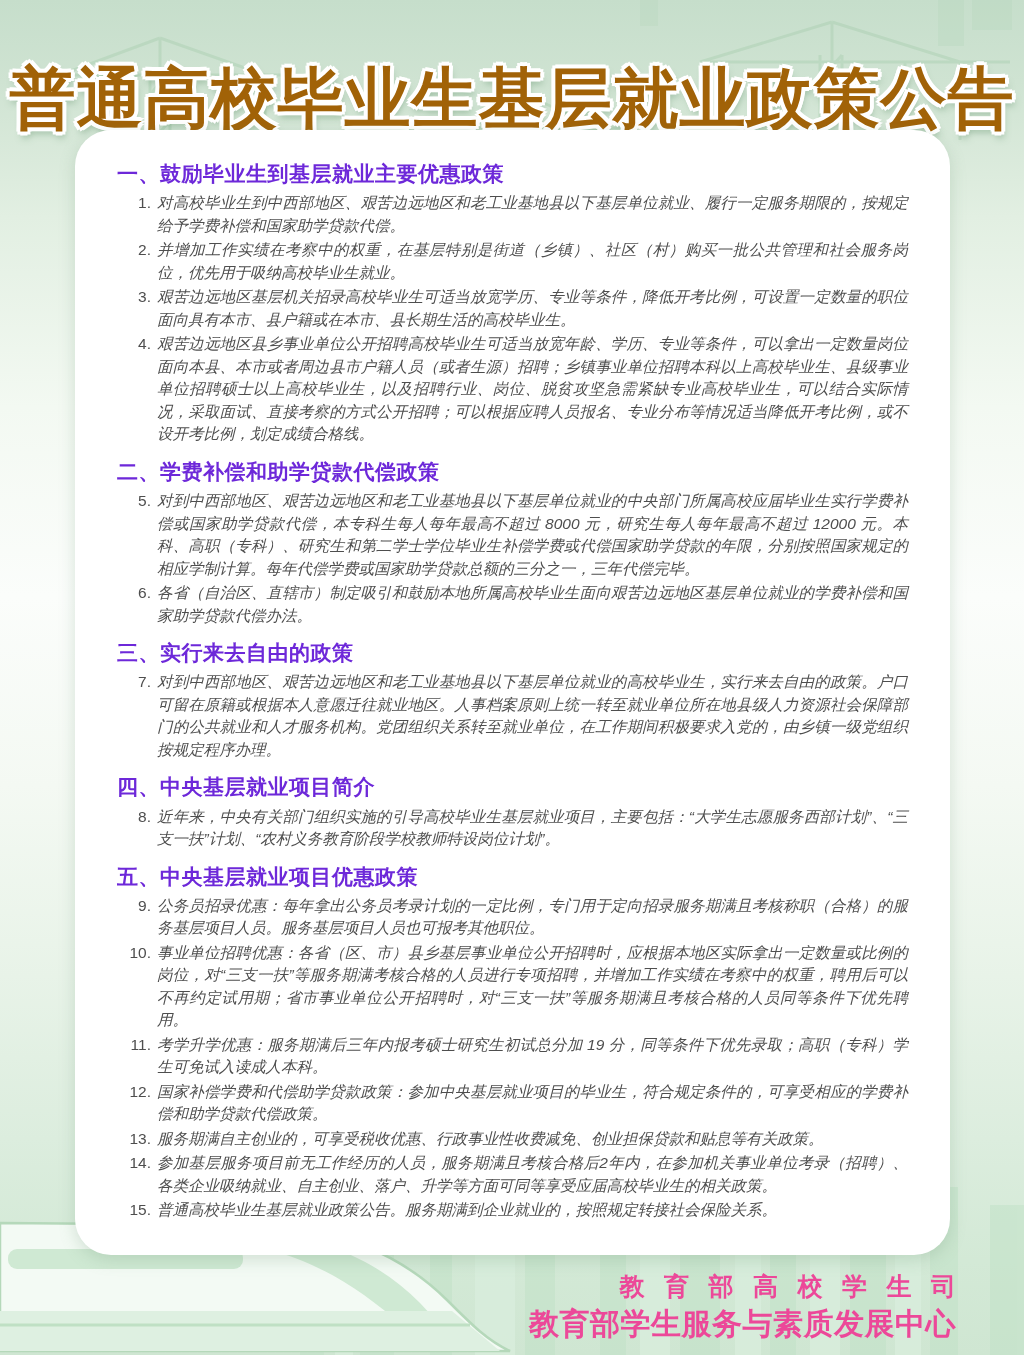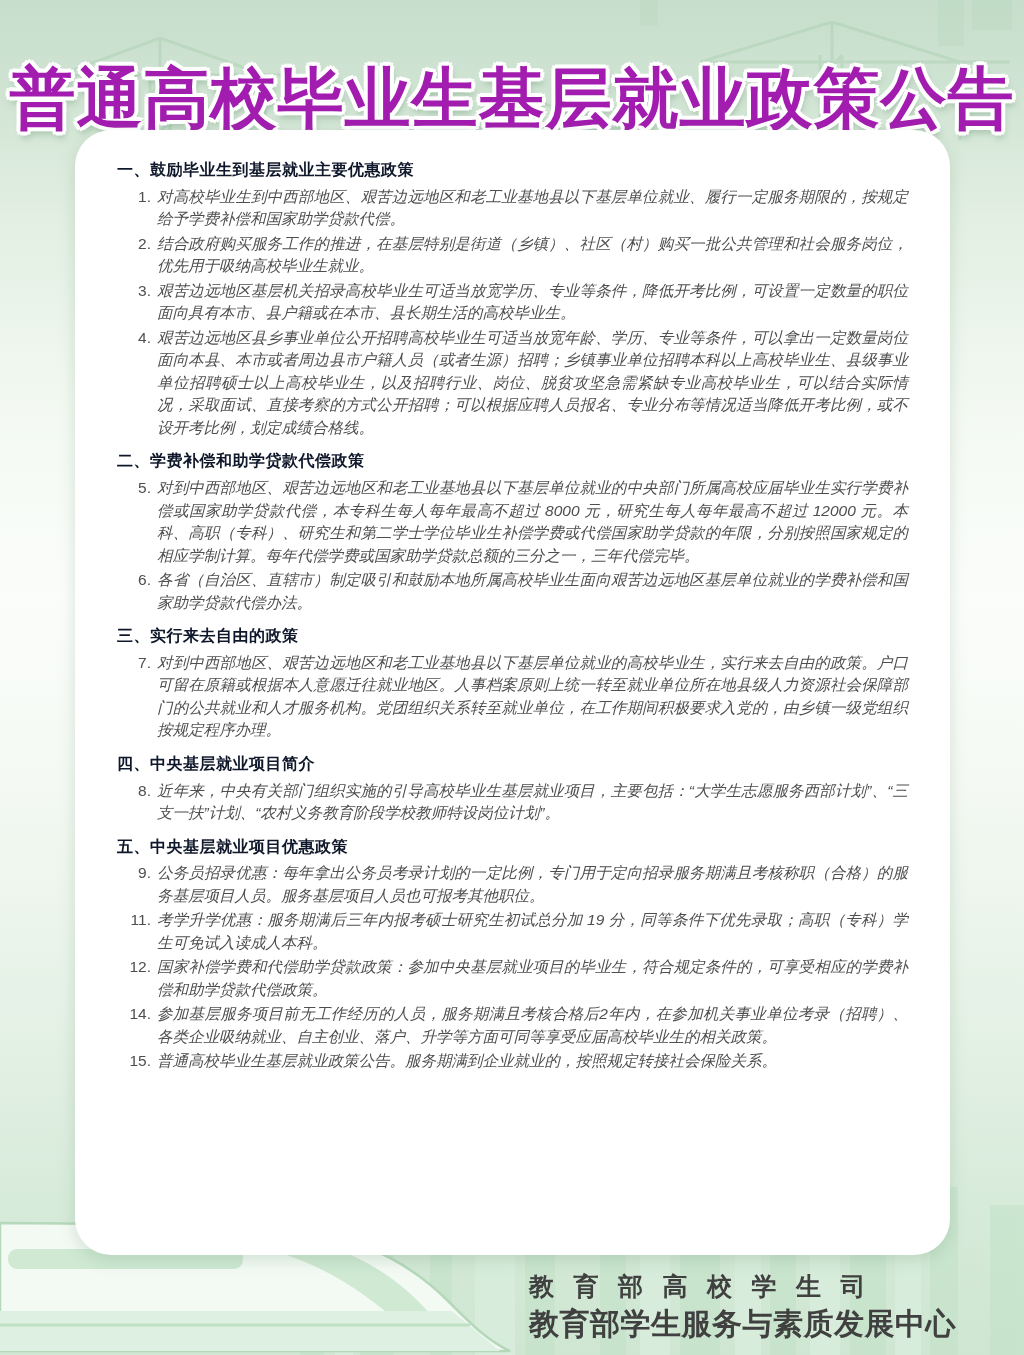--- a/index.html
+++ b/index.html
@@ -11,48 +11,48 @@
       #fbfdfb 44%, #f4f9f3 58%, #e8f3e8 72%, #dcedde 84%,
       #d3e9d6 93%, #cfe6d2 100%);
   }
   .decor { position:absolute; pointer-events:none; }
   .cranes { top:0; left:0; z-index:0; }
   .bottom-decor { bottom:0; left:0; z-index:1; }
 
   .page-title {
     position:absolute; top:10px; left:0; right:0; z-index:2;
     text-align:center; font-size:66px; font-weight:900;
-    color:#a21caf; letter-spacing:1px; white-space:nowrap;
+    color:#a16207; letter-spacing:1px; white-space:nowrap;
     text-shadow:
       -3px -3px 0 #fff, 3px -3px 0 #fff, -3px 3px 0 #fff, 3px 3px 0 #fff,
       -4px 0 0 #fff, 4px 0 0 #fff, 0 -4px 0 #fff, 0 4px 0 #fff,
       2px 6px 7px rgba(90,140,100,.5);
   }
 
   .card {
     position:absolute; left:75px; top:130px; width:875px; height:1125px;
     box-sizing:border-box; background:#ffffff; border-radius:36px;
     padding:30px 42px 20px 42px; overflow:hidden; z-index:2;
     box-shadow:0 5px 16px rgba(110,150,120,.25);
   }
   .section-heading {
-    margin:12px 0 5px 0; font-size:16px; font-weight:bold;
-    color:#0f172a; line-height:1.3; letter-spacing:.5px;
+    margin:12px 0 5px 0; font-size:21px; font-weight:bold;
+    color:#6d28d9; line-height:1.3; letter-spacing:.5px;
   }
   .section:first-child .section-heading { margin-top:0; }
   .item {
     display:flex; margin:0 0 2px 0; color:#4e4e4e;
     font-size:15.5px; line-height:22.5px;
   }
   .item .no { flex:0 0 34px; text-align:right; padding-right:6px; white-space:nowrap; }
   .item .txt { flex:1; text-align:justify;font-style:italic; }
 
   .footer {
     position:absolute; right:68px; bottom:12px; z-index:5;
-    text-align:left; color:#404040; font-weight:bold;
+    text-align:right; color:#ec4899; font-weight:bold;
   }
   .footer .l1 { font-size:25px; letter-spacing:.78em; margin-right:-.78em; line-height:1.45; }
   .footer .l2 { font-size:30px; letter-spacing:.5px; line-height:1.3; }
 </style>
 </head>
 <body>
 
 <svg class="decor cranes" width="1024" height="400" viewBox="0 0 1024 400">
   <g stroke="#a3cbaa" stroke-width="3" fill="none" opacity="0.38">
     <path d="M150 400 V70 M170 400 V70"></path>
@@ -108,21 +108,21 @@
 <div class="card">
 
   <div class="section">
     <h2 class="section-heading">一、鼓励毕业生到基层就业主要优惠政策</h2>
     <div class="item">
       <span class="no">1.</span>
       <span class="txt">对高校毕业生到中西部地区、艰苦边远地区和老工业基地县以下基层单位就业、履行一定服务期限的，按规定给予学费补偿和国家助学贷款代偿。</span>
     </div>
     <div class="item">
       <span class="no">2.</span>
-      <span class="txt">结合政府购买服务工作的推进，在基层特别是街道（乡镇）、社区（村）购买一批公共管理和社会服务岗位，优先用于吸纳高校毕业生就业。</span>
+      <span class="txt">并增加工作实绩在考察中的权重，在基层特别是街道（乡镇）、社区（村）购买一批公共管理和社会服务岗位，优先用于吸纳高校毕业生就业。</span>
     </div>
     <div class="item">
       <span class="no">3.</span>
       <span class="txt">艰苦边远地区基层机关招录高校毕业生可适当放宽学历、专业等条件，降低开考比例，可设置一定数量的职位面向具有本市、县户籍或在本市、县长期生活的高校毕业生。</span>
     </div>
     <div class="item">
       <span class="no">4.</span>
       <span class="txt">艰苦边远地区县乡事业单位公开招聘高校毕业生可适当放宽年龄、学历、专业等条件，可以拿出一定数量岗位面向本县、本市或者周边县市户籍人员（或者生源）招聘；乡镇事业单位招聘本科以上高校毕业生、县级事业单位招聘硕士以上高校毕业生，以及招聘行业、岗位、脱贫攻坚急需紧缺专业高校毕业生，可以结合实际情况，采取面试、直接考察的方式公开招聘；可以根据应聘人员报名、专业分布等情况适当降低开考比例，或不设开考比例，划定成绩合格线。</span>
     </div>
   </div>
@@ -155,26 +155,34 @@
     </div>
   </div>
 
   <div class="section">
     <h2 class="section-heading">五、中央基层就业项目优惠政策</h2>
     <div class="item">
       <span class="no">9.</span>
       <span class="txt">公务员招录优惠：每年拿出公务员考录计划的一定比例，专门用于定向招录服务期满且考核称职（合格）的服务基层项目人员。服务基层项目人员也可报考其他职位。</span>
     </div>
     <div class="item">
+      <span class="no">10.</span>
+      <span class="txt">事业单位招聘优惠：各省（区、市）县乡基层事业单位公开招聘时，应根据本地区实际拿出一定数量或比例的岗位，对“三支一扶”等服务期满考核合格的人员进行专项招聘，并增加工作实绩在考察中的权重，聘用后可以不再约定试用期；省市事业单位公开招聘时，对“三支一扶”等服务期满且考核合格的人员同等条件下优先聘用。</span>
+    </div>
+    <div class="item">
       <span class="no">11.</span>
       <span class="txt">考学升学优惠：服务期满后三年内报考硕士研究生初试总分加 19 分，同等条件下优先录取；高职（专科）学生可免试入读成人本科。</span>
     </div>
     <div class="item">
       <span class="no">12.</span>
       <span class="txt">国家补偿学费和代偿助学贷款政策：参加中央基层就业项目的毕业生，符合规定条件的，可享受相应的学费补偿和助学贷款代偿政策。</span>
+    </div>
+    <div class="item">
+      <span class="no">13.</span>
+      <span class="txt">服务期满自主创业的，可享受税收优惠、行政事业性收费减免、创业担保贷款和贴息等有关政策。</span>
     </div>
     <div class="item">
       <span class="no">14.</span>
       <span class="txt">参加基层服务项目前无工作经历的人员，服务期满且考核合格后2年内，在参加机关事业单位考录（招聘）、各类企业吸纳就业、自主创业、落户、升学等方面可同等享受应届高校毕业生的相关政策。</span>
     </div>
     <div class="item">
       <span class="no">15.</span>
       <span class="txt">普通高校毕业生基层就业政策公告。服务期满到企业就业的，按照规定转接社会保险关系。</span>
     </div>
   </div>

